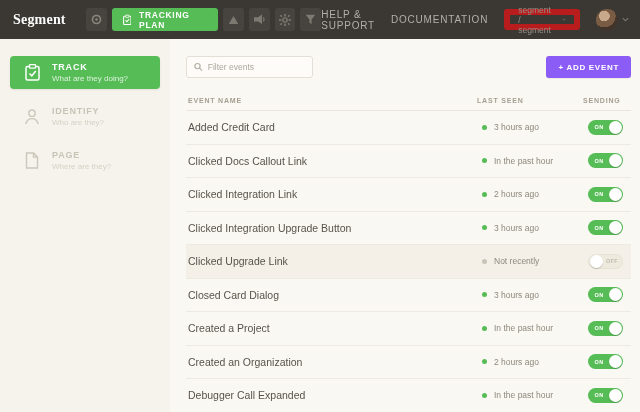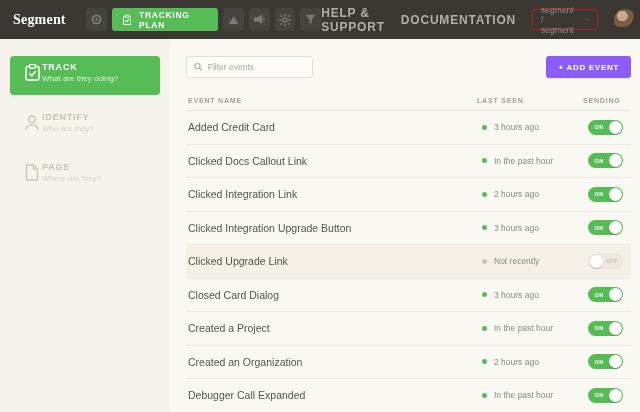--- a/index.html
+++ b/index.html
@@ -9,34 +9,34 @@
 
   
   .topbar { height:39px; background:#3b3834; display:flex; align-items:center; padding:0 12px 0 13px; }
   .logo { font-family:Liberation Serif, serif; font-weight:bold; color:#fdfdfc; font-size:14px; letter-spacing:0.2px; }
   .nav { display:flex; align-items:center; margin-left:20px; gap:5px; }
   .iconbtn { width:24px; height:23px; background:#474440; border-radius:3px; display:flex; align-items:center; justify-content:center; color:#8a867e; }
   .iconbtn svg { display:block; }
   .tpbtn { height:23px; background:#56bc56; border-radius:3px; color:#fff; font-size:8.5px; font-weight:bold; letter-spacing:0.7px; display:flex; align-items:center; gap:8px; padding:0 11px; cursor:pointer; }
   .tpbtn svg { display:block; }
   .topright { margin-left:auto; display:flex; align-items:center; gap:16px; }
-  .toplink { color:#b2afa8; font-size:12px; font-weight:bold; letter-spacing:0.8px; cursor:pointer; }
-  .wsel { height:21px; border:1px solid #b91c1c; border-radius:3px; color:#938f88; font-size:8.5px; display:flex; align-items:center; gap:8px; padding:0 8px; cursor:pointer; }
+  .toplink { color:#b2afa8; font-size:10px; font-weight:normal; letter-spacing:0.8px; cursor:pointer; }
+  .wsel { height:21px; border:6px solid #b91c1c; border-radius:3px; color:#938f88; font-size:8.5px; display:flex; align-items:center; gap:8px; padding:0 8px; cursor:pointer; }
   .avatarwrap { display:flex; align-items:center; gap:4px; cursor:pointer; }
   .avatar { width:22px; height:22px; border-radius:50%;
     background: radial-gradient(circle at 38% 32%, #c9a98b 0 26%, #7a5c44 27% 55%, #40342b 56% 100%); }
   .chev { width:7px; height:7px; display:inline-block; }
 
   
   .content { display:flex; height:373px; }
   .sidebar { width:170px; background:#f6f3ec; padding:17px 10px 0 10px; flex-shrink:0; }
   .main { flex:1; padding:17px 9px 0 16px; background:#faf8f2; }
 
   
-  .navitem { display:flex; align-items:center; padding:6px 6px 12px 12px; border-radius:4px; margin-bottom:11px; cursor:pointer; }
+  .navitem { display:flex; align-items:center; gap:10px; padding:6px 6px 6px 12px; border-radius:4px; margin-bottom:11px; cursor:pointer; }
   .navitem .lbl { font-size:9px; font-weight:bold; letter-spacing:0.8px; }
   .navitem .sub { font-size:8px; margin-top:2px; }
   .navitem.active { background:#56bc56; box-shadow:0 1px 2px rgba(0,0,0,0.08); }
   .navitem.active .lbl { color:#ffffff; }
   .navitem.active .sub { color:rgba(255,255,255,0.8); }
   .navitem.idle .lbl { color:#c8c3b7; }
   .navitem.idle .sub { color:#d6d1c5; }
   .navitem .ic { width:20px; display:flex; justify-content:center; }
 
   

